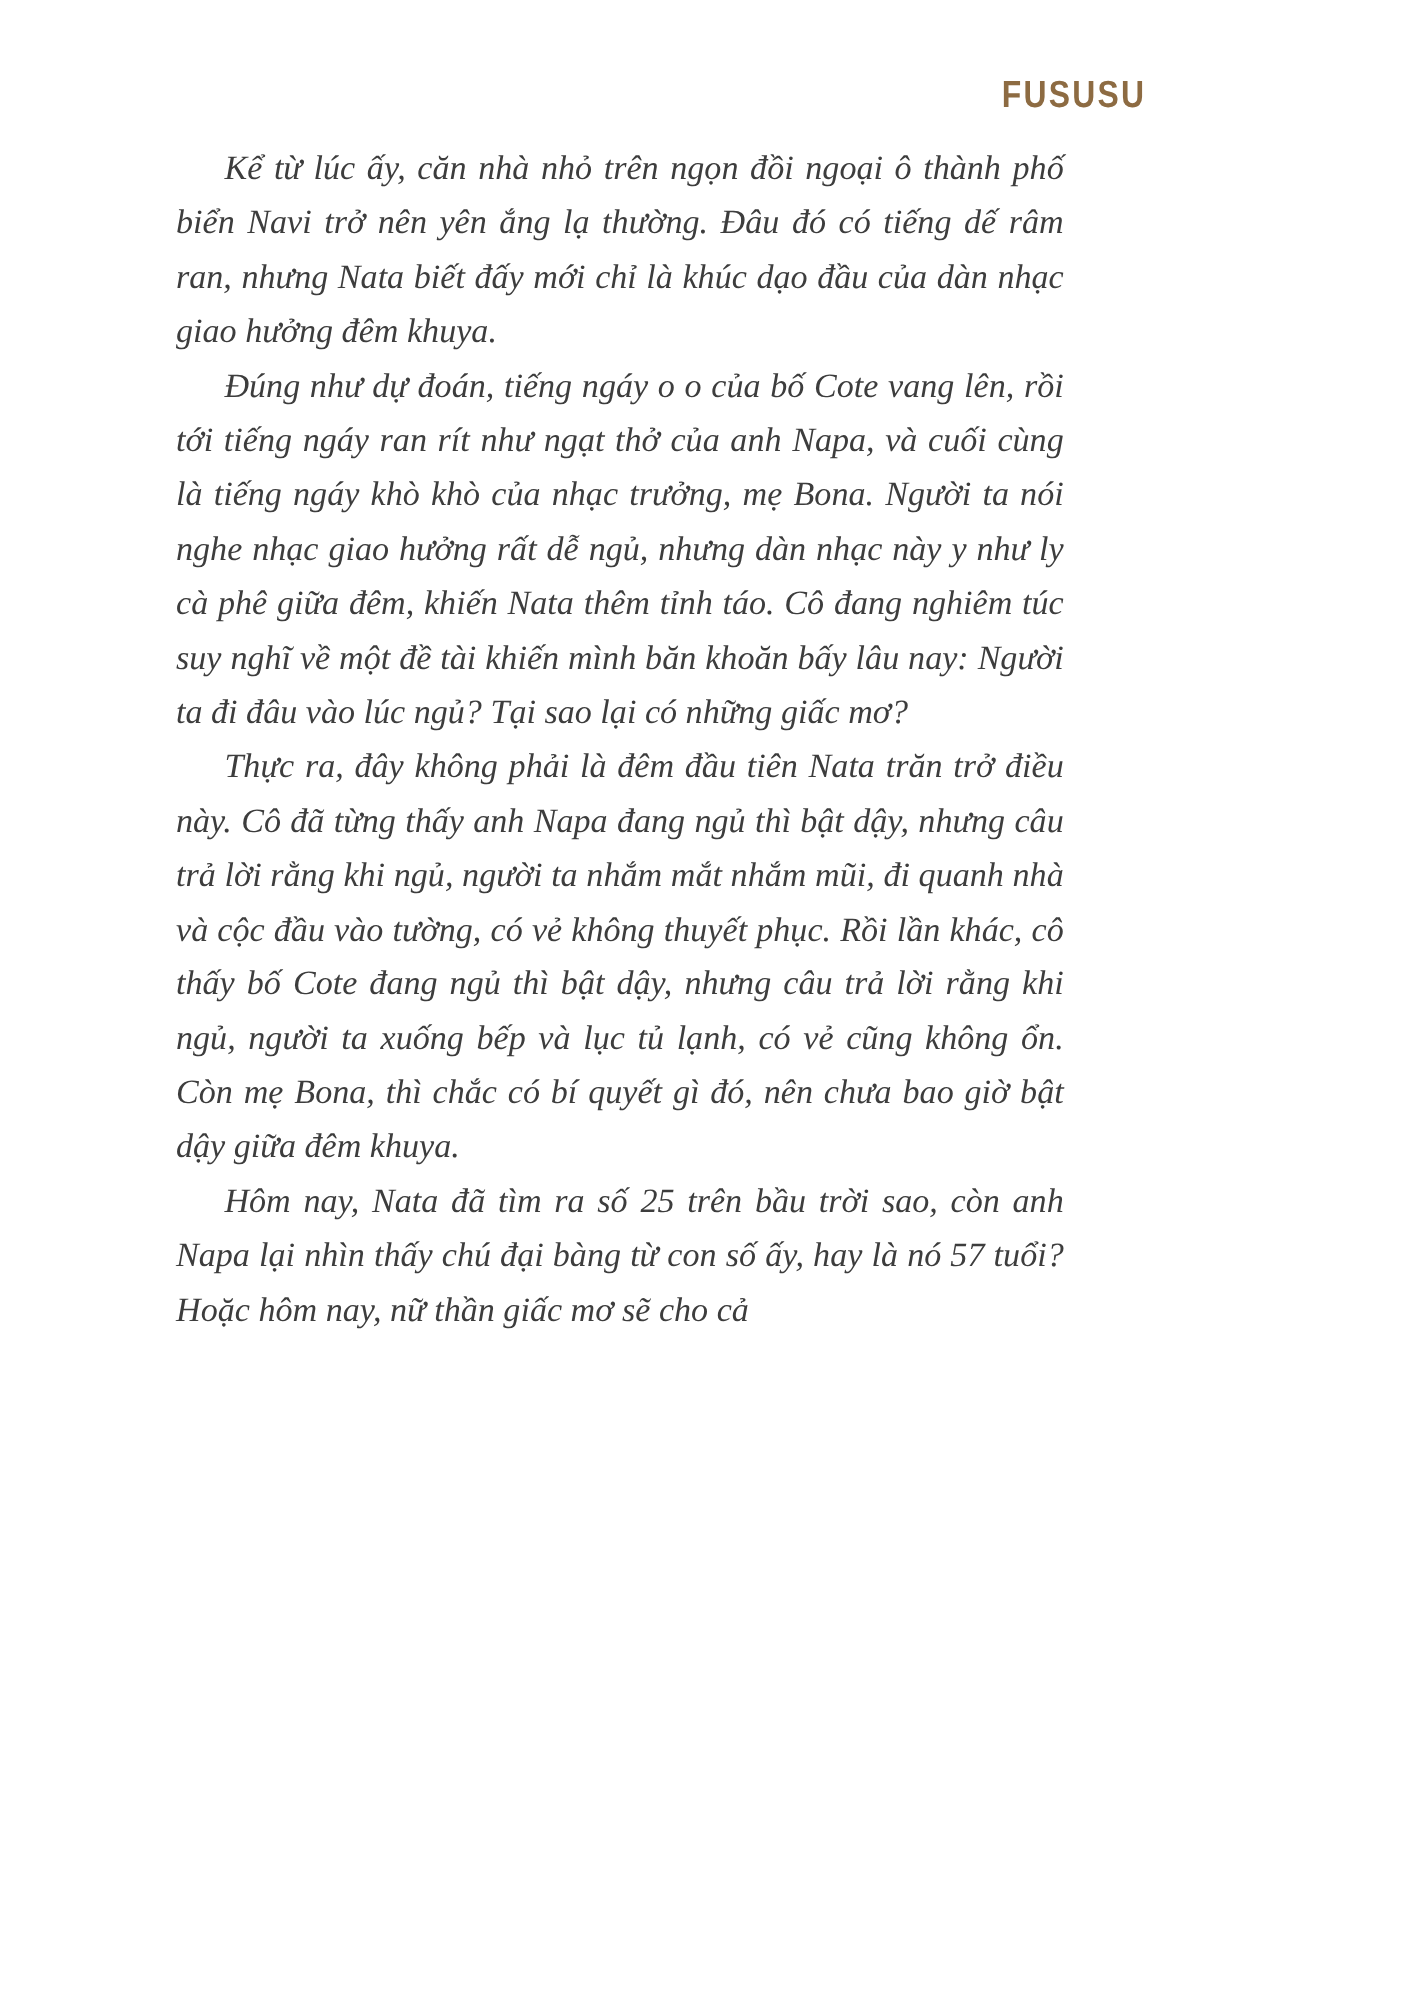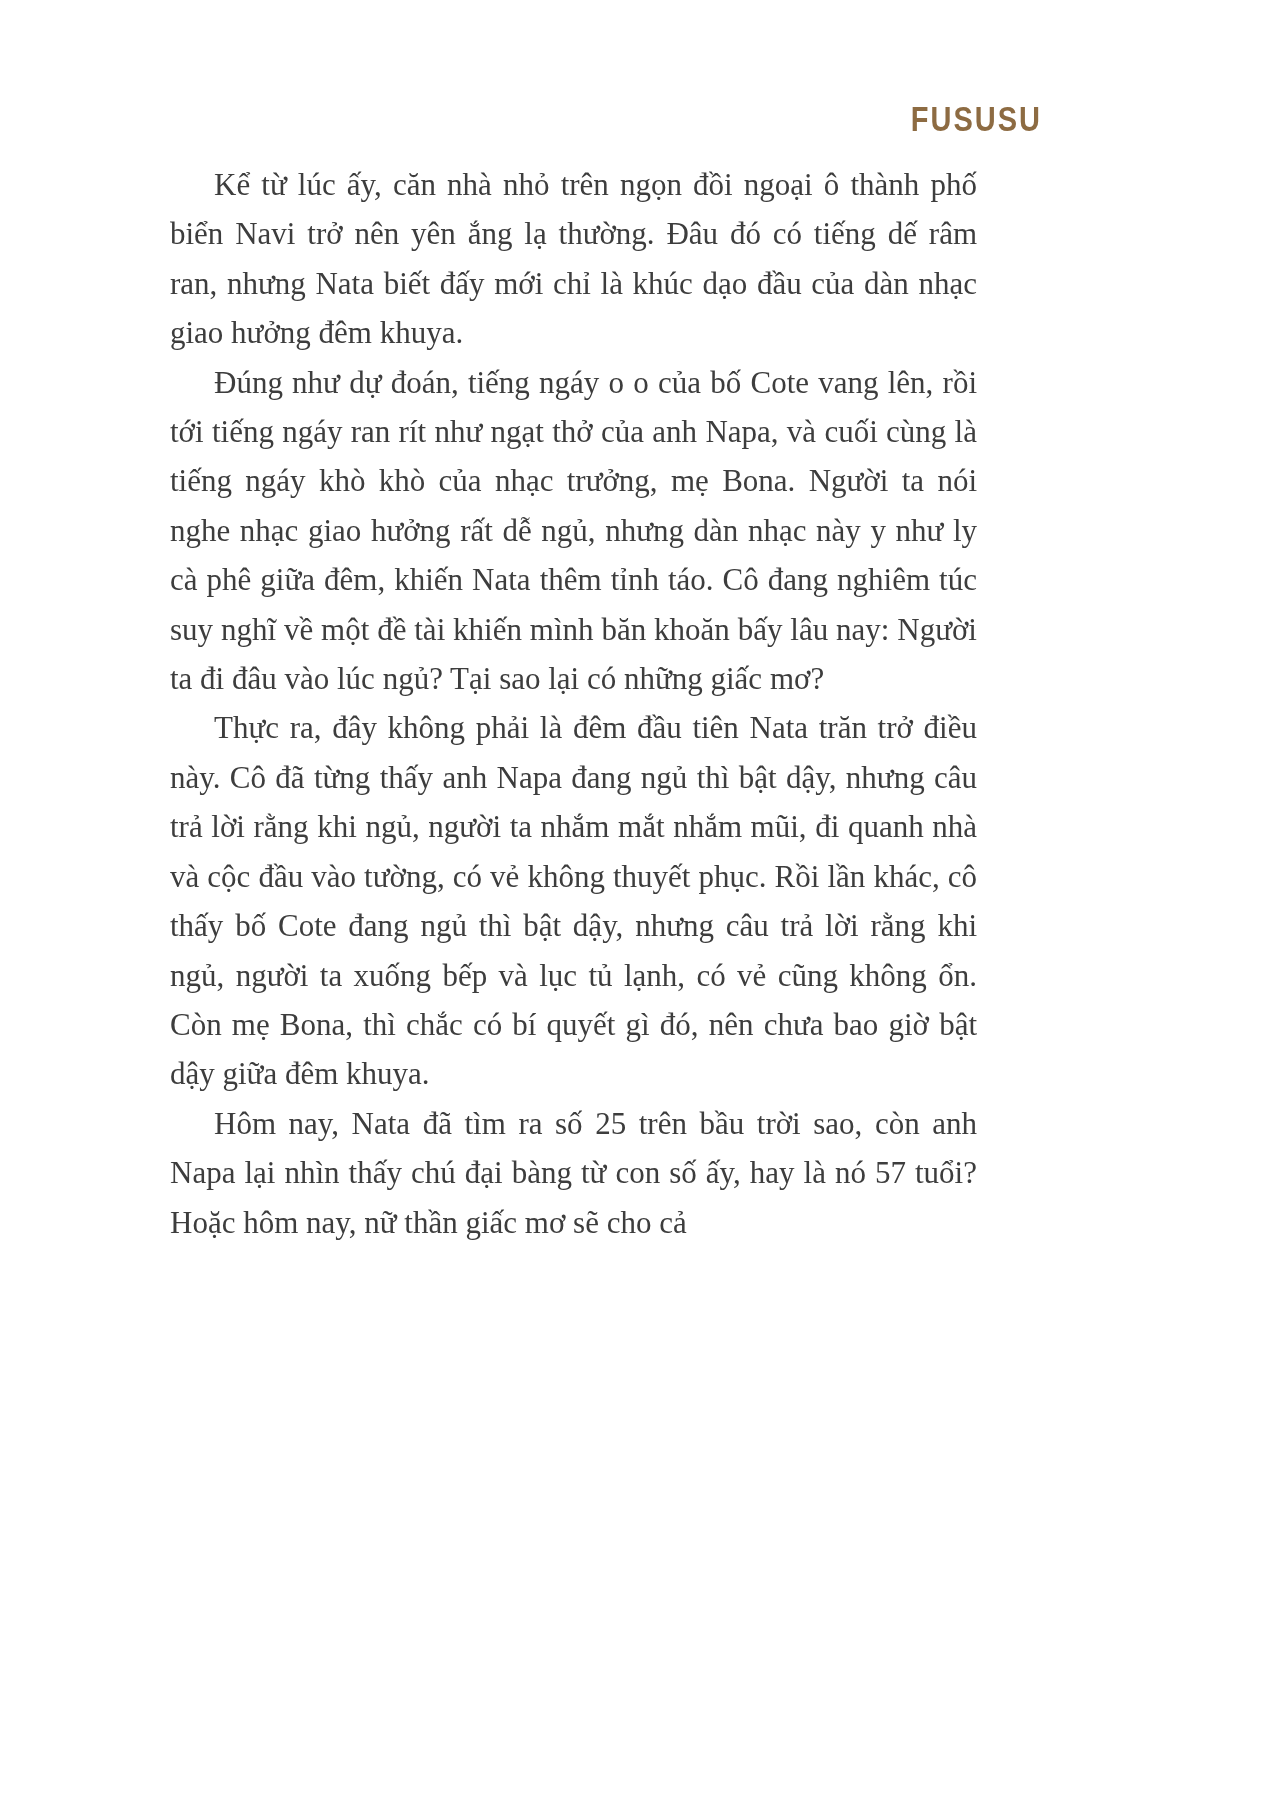--- a/index.html
+++ b/index.html
@@ -8,43 +8,43 @@
     height: 1809px;
     background: #ffffff;
     font-family: "Liberation Serif", serif;
   }
   .page {
     position: relative;
     width: 1280px;
     height: 1281px;
     background: #ffffff;
     overflow: hidden;
-    margin-top: 32px;
   }
   .brand {
     position: absolute;
     top: 68px;
     right: 238px;
     font-family: "Liberation Sans", sans-serif;
     font-weight: 700;
     font-size: 29px;
     letter-spacing: 2px;
     color: #8d6b42;
     transform: scaleY(1.18);
     transform-origin: top right;
   }
   .content {
     position: absolute;
     top: 128px;
-    left: 170px;
+    left: 160px;
     width: 807px;
     color: #3d3d3d;
     font-size: 31px;
     line-height: 49.4px;
     text-align: justify;
+    font-style: italic;
   }
   .content p {
     margin: 0;
     text-indent: 44px;
   }
   .sparkle {
     position: absolute;
     top: 1398px;
     left: 948px;
   }

